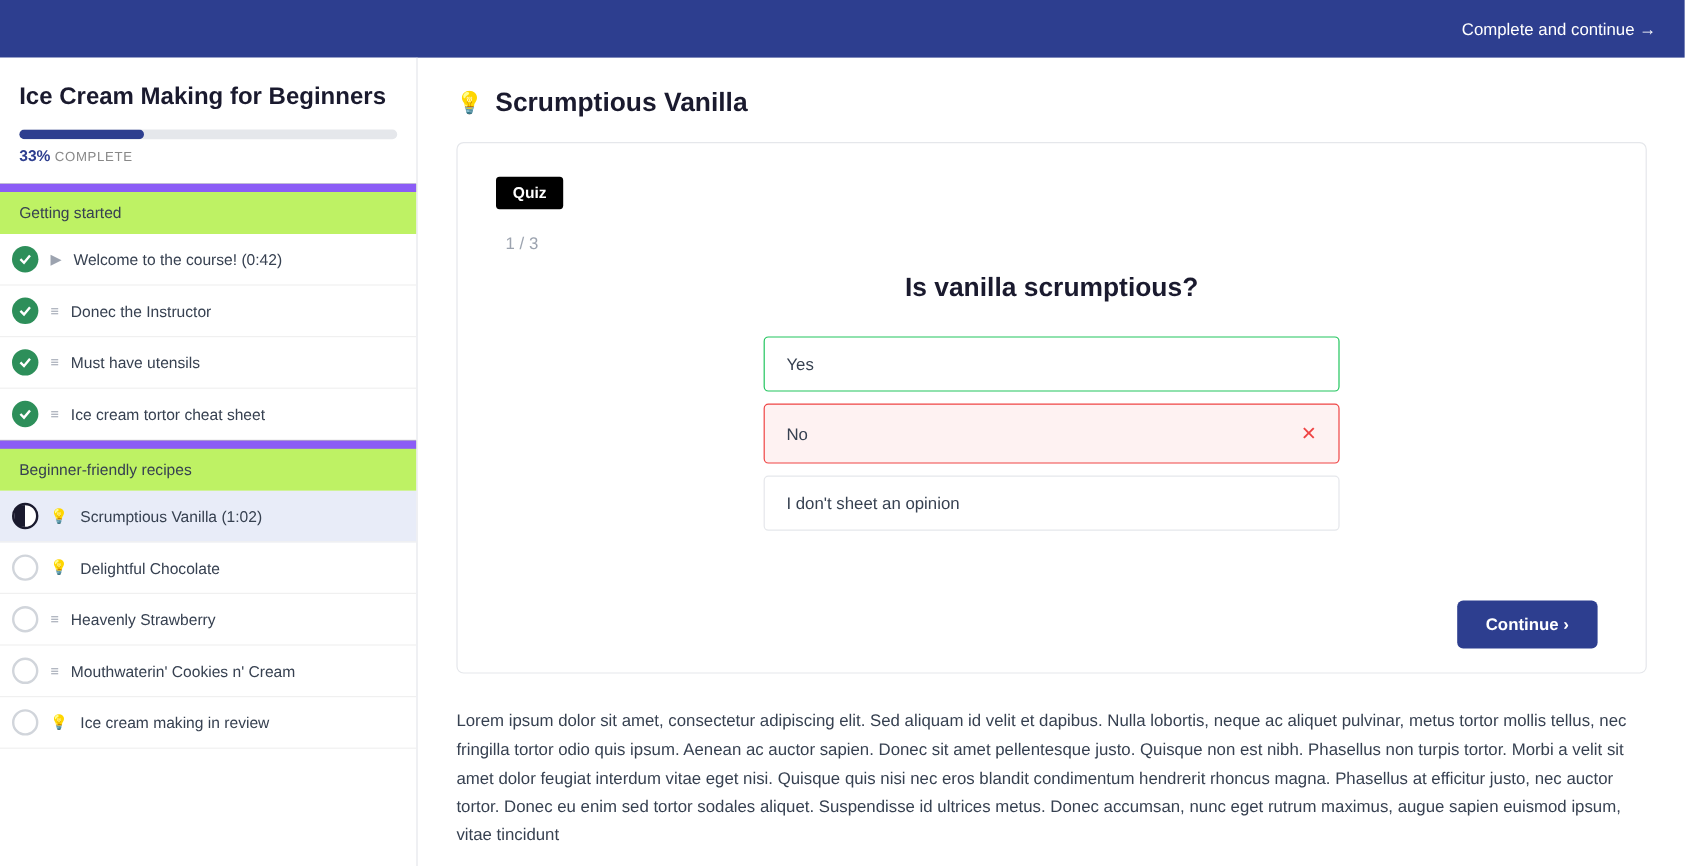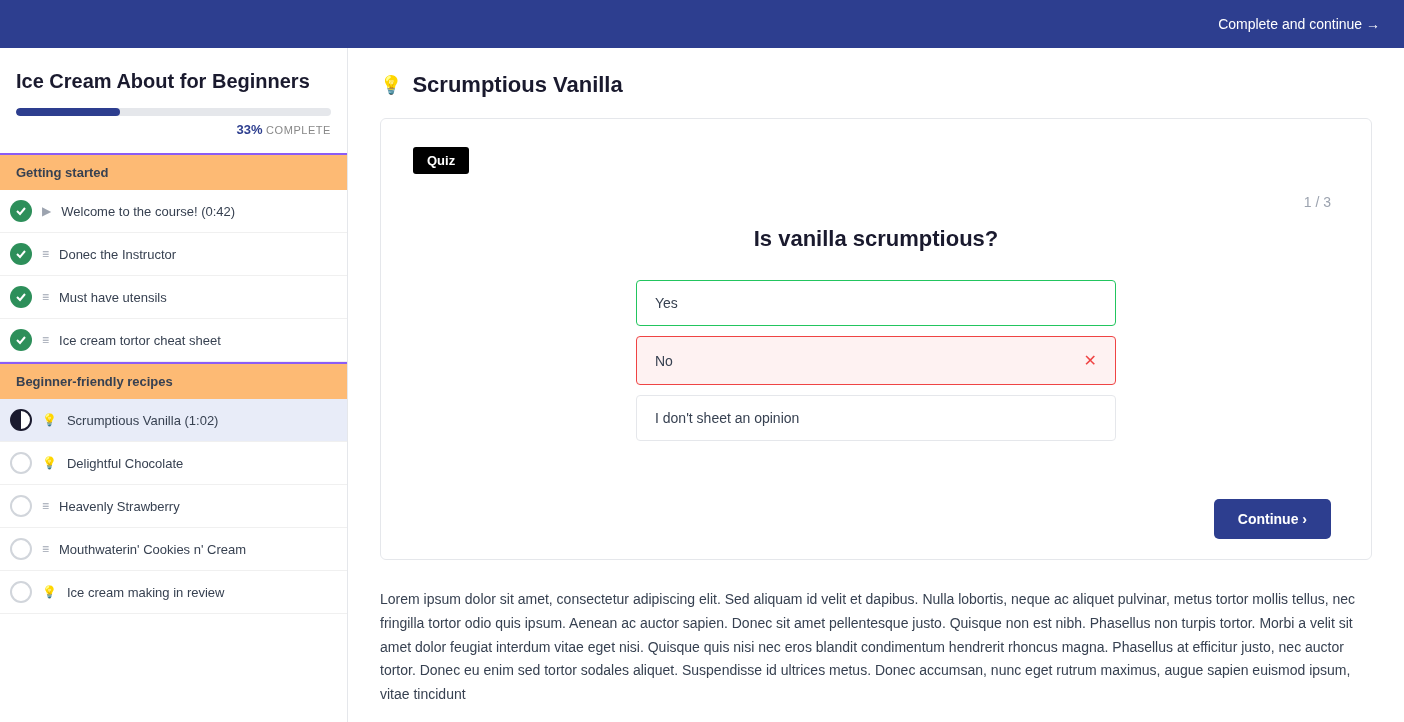--- a/index.html
+++ b/index.html
@@ -63,46 +63,46 @@
       overflow: hidden;
     }
 
     .progress-bar-fill {
       background: #2d3e8f;
       height: 100%;
       border-radius: 4px;
     }
 
     .progress-label {
-      text-align: right;
+      text-align: left;
       margin-top: 6px;
       font-size: 13px;
       color: #555;
     }
 
     .progress-pct {
       color: #2d3e8f;
       font-weight: 700;
     }
 
     .progress-complete {
       font-size: 11px;
       color: #888;
       letter-spacing: 0.05em;
       text-transform: uppercase;
     }
 
     
     .section-header {
-      background: #fdba74;
+      background: #bef264;
       padding: 10px 16px;
       font-size: 13px;
-      font-weight: 700;
+      font-weight: 400;
       color: #374151;
-      border-top: 2px solid #8b5cf6;
+      border-top: 7px solid #8b5cf6;
     }
 
     
     .sidebar-item {
       display: flex;
       align-items: center;
       padding: 10px 16px 10px 10px;
       border-bottom: 1px solid #f0f0f0;
       cursor: pointer;
       gap: 10px;
@@ -203,21 +203,21 @@
       display: inline-block;
       border-radius: 3px;
       margin: 16px 0 0 16px;
     }
 
     .quiz-body {
       padding: 20px 40px 30px 40px;
     }
 
     .quiz-progress {
-      text-align: right;
+      text-align: left;
       color: #9ca3af;
       font-size: 14px;
       margin-bottom: 16px;
     }
 
     .quiz-question {
       text-align: center;
       font-size: 22px;
       font-weight: 600;
       color: #1a1a2e;
@@ -291,21 +291,21 @@
 <body>
 
 <div class="top-bar">
   <div class="top-bar-action">Complete and continue →</div>
 </div>
 
 <div class="main-layout">
 
   <div class="sidebar">
     <div class="sidebar-header">
-      <div class="course-title">Ice Cream About for Beginners</div>
+      <div class="course-title">Ice Cream Making for Beginners</div>
       <div class="progress-bar-container">
         <div class="progress-bar-bg">
           <div class="progress-bar-fill" style="width: 33%"></div>
         </div>
         <div class="progress-label">
           <span class="progress-pct">33%</span>
           <span class="progress-complete"> </span>
           <span class="progress-complete">COMPLETE</span>
         </div>
       </div>

